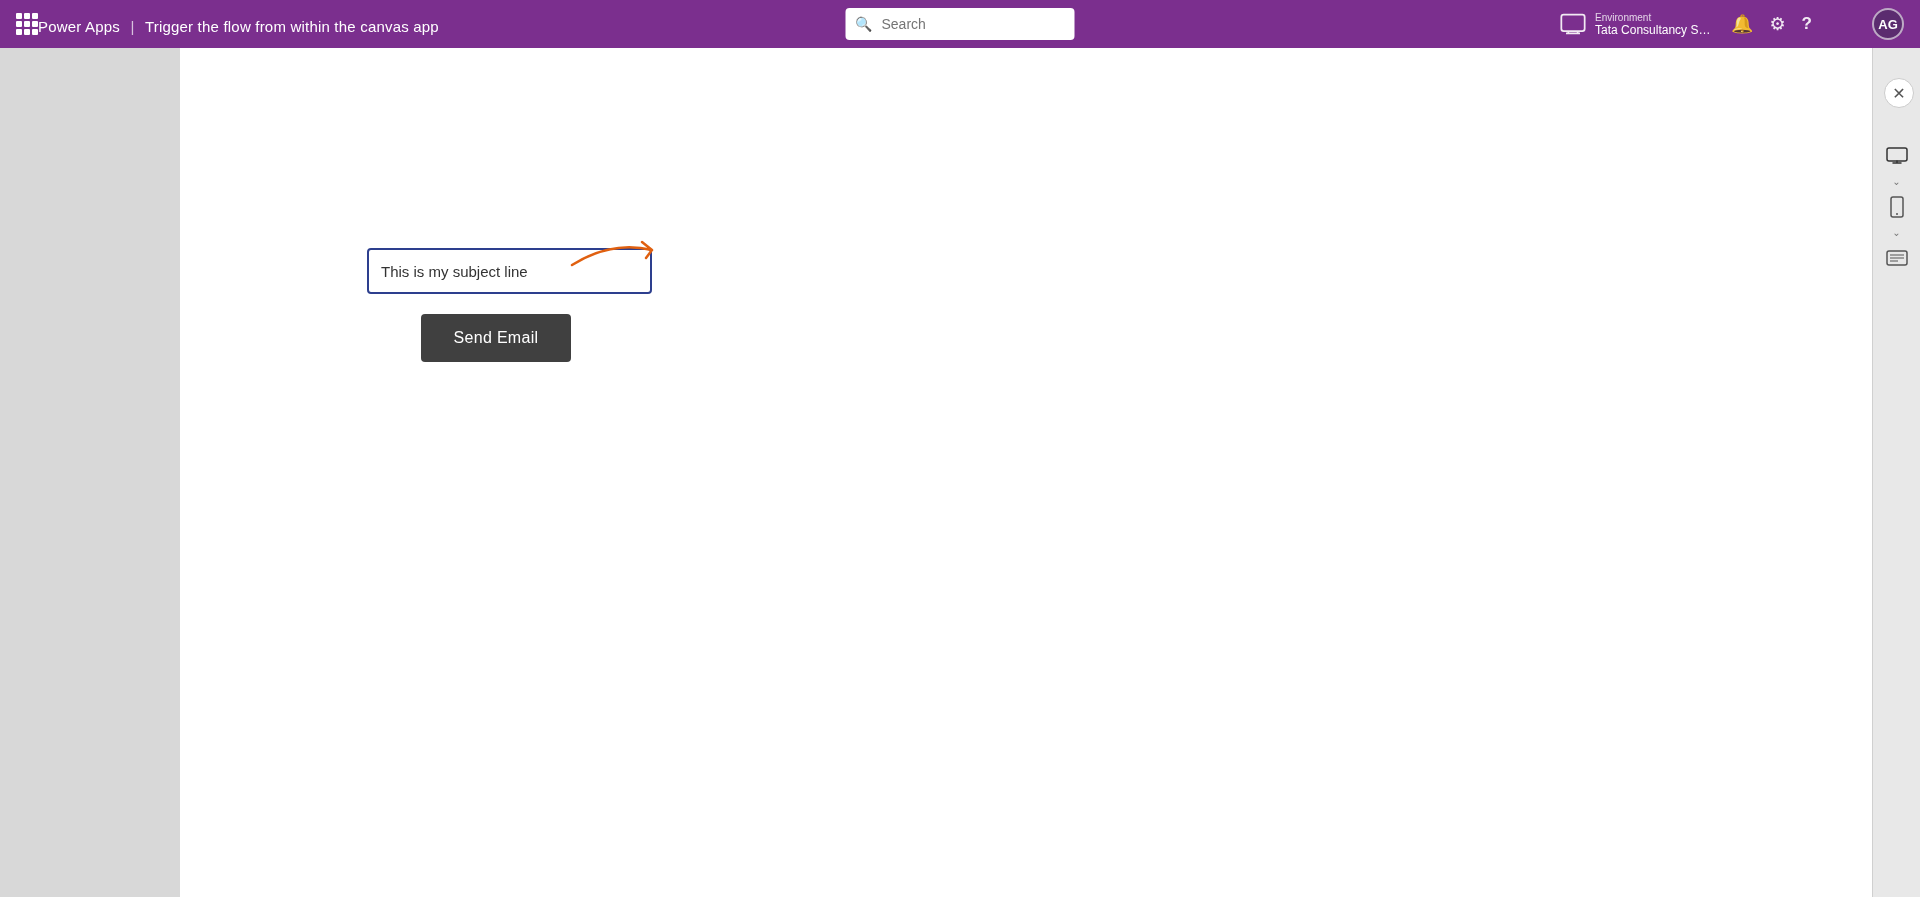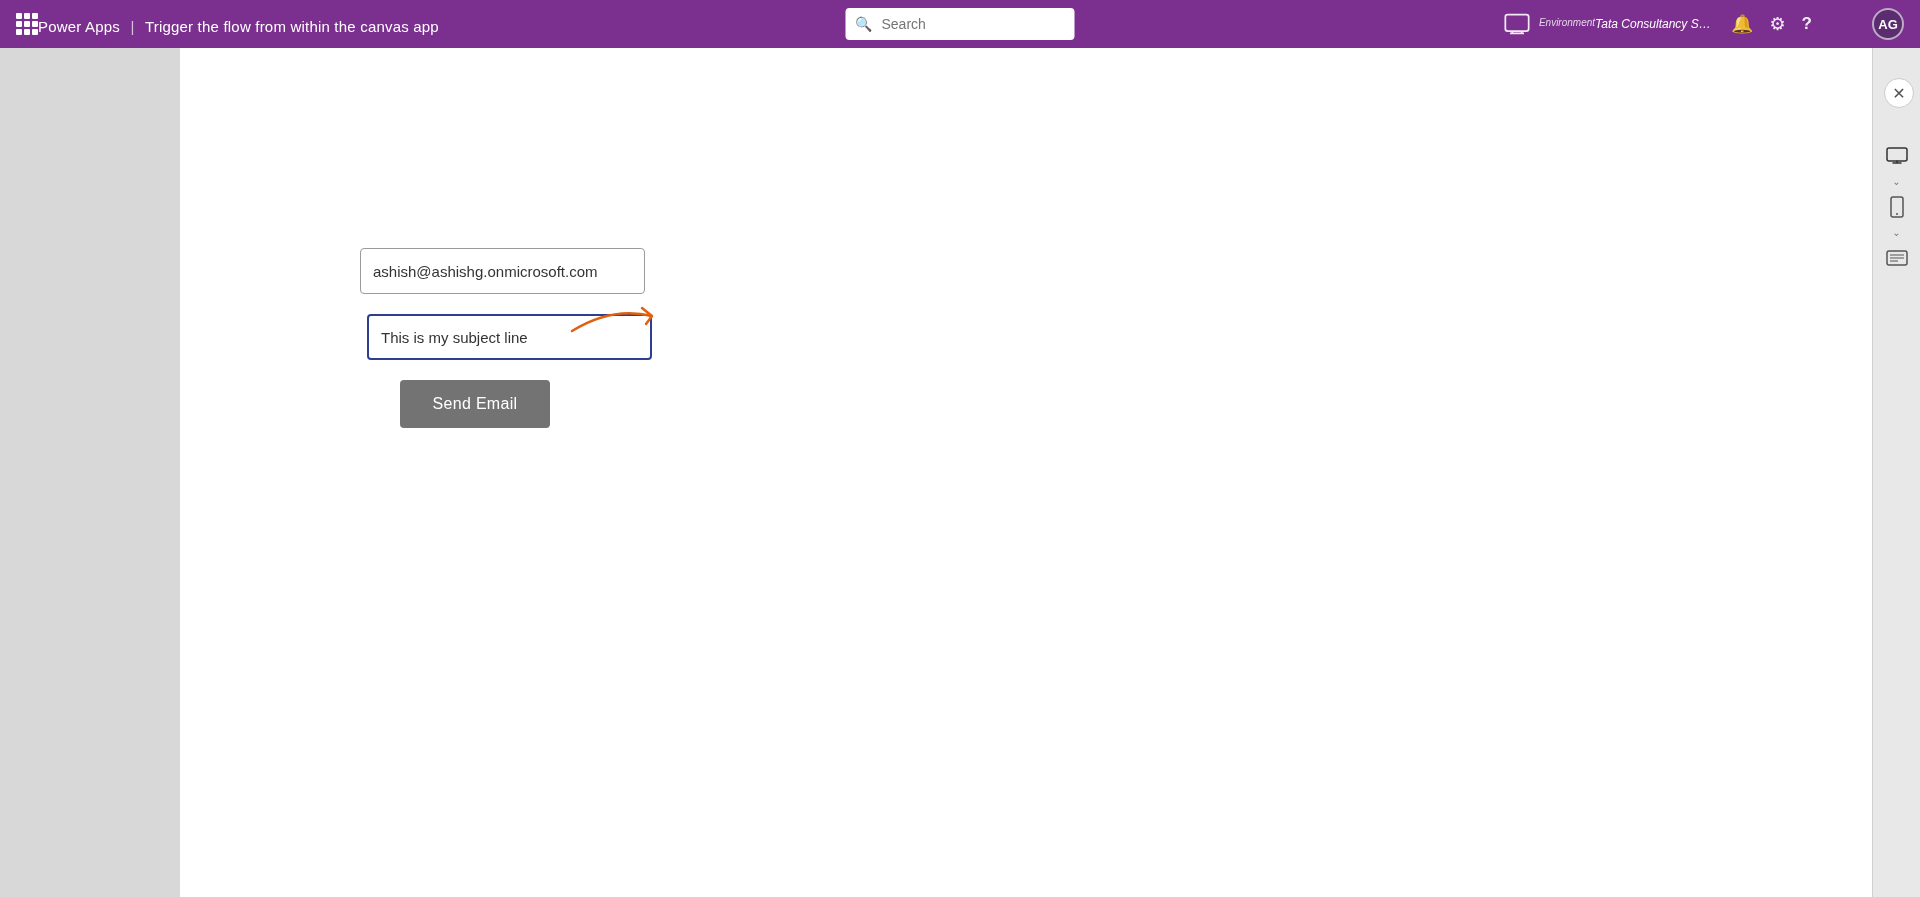--- a/index.html
+++ b/index.html
@@ -91,22 +91,21 @@
       gap: 8px;
       color: white;
     }
     .env-icon {
       width: 28px;
       height: 28px;
       opacity: 0.9;
     }
     .env-text {
       display: flex;
-      flex-direction: row;
-      font-style: italic;
+      flex-direction: column;
     }
     .env-label {
       font-size: 10px;
       color: rgba(255,255,255,0.8);
     }
     .env-name {
       font-size: 12px;
       color: white;
       max-width: 120px;
       white-space: nowrap;
@@ -179,28 +178,28 @@
     }
 
     .form-input.subject-active {
       border: 2px solid #2D3F8E;
       border-radius: 4px;
     }
 
     .send-email-btn {
       width: 150px;
       height: 48px;
-      background: #737373;
+      background: #404040;
       color: white;
       border: none;
       border-radius: 4px;
       font-size: 16px;
       font-weight: 500;
       cursor: pointer;
-      margin-left: 40px;
+      margin-left: 61px;
       letter-spacing: 0.3px;
     }
 
     
     .subject-wrapper {
       position: relative;
       padding-left: 7px;
     }
     .squiggle-svg {
       position: absolute;
@@ -314,21 +313,20 @@
   </div>
 </nav>
 
 <div class="main-layout">
 
   <aside class="left-sidebar"></aside>
 
   <main class="center-canvas">
     <div class="canvas-form">
 
-      <input type="email" class="form-input" value="ashish@ashishg.onmicrosoft.com" style="">
 
       <div class="subject-wrapper">
         <input type="text" class="form-input subject-active" value="This is my subject line" style="">
         
         <svg class="squiggle-svg" width="120" height="40" viewBox="0 0 120 40">
           <path d="M 10 35 Q 50 10 90 20 L 80 12 M 90 20 L 84 28" stroke="#E06010" stroke-width="2.5" fill="none" stroke-linecap="round" stroke-linejoin="round"></path>
         </svg>
       </div>
 
       <button class="send-email-btn">

